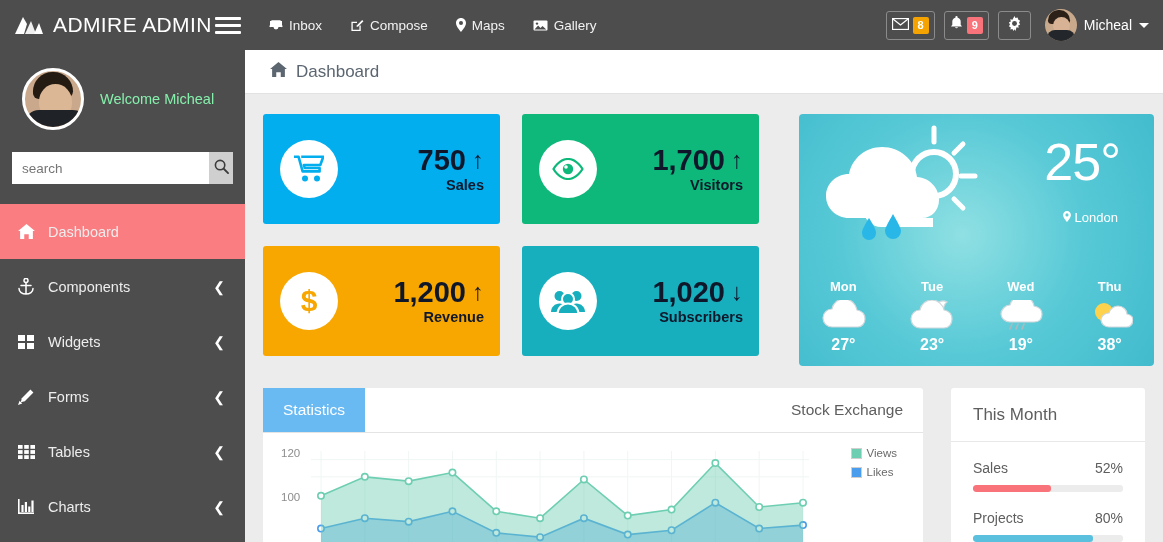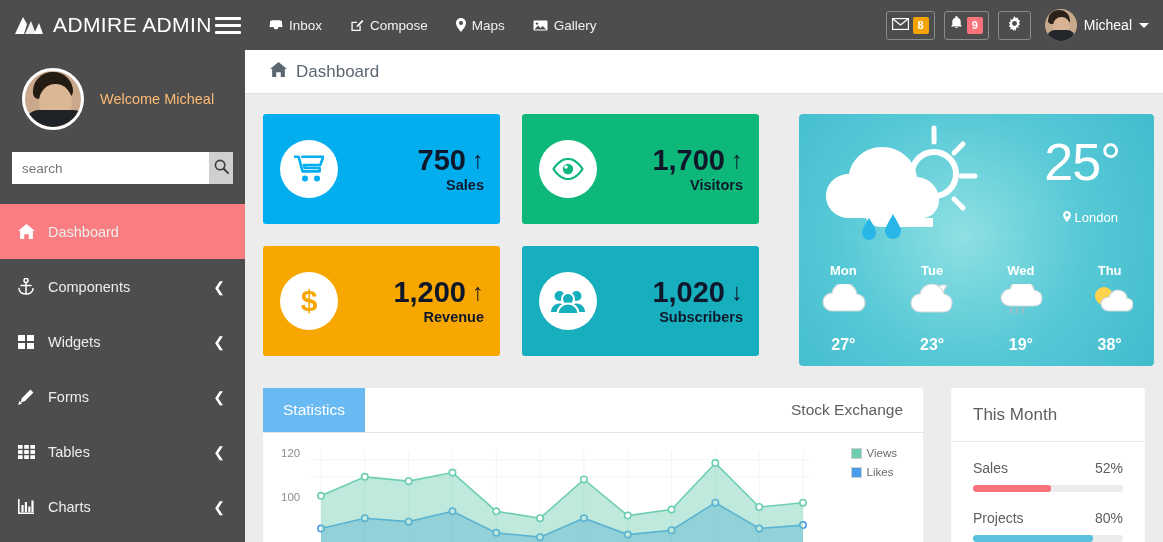--- a/index.html
+++ b/index.html
@@ -67,21 +67,21 @@
     background: #4D4D4D; overflow: hidden;
   }
   .profile { padding: 18px 0 14px 22px; display: flex; align-items: center; gap: 16px; }
   .profile-pic {
     width: 62px; height: 62px; border-radius: 50%; border: 3px solid #fff;
     background: #C9A88B; position: relative; overflow: hidden; flex: 0 0 62px;
   }
   .profile-pic .p-hair { position: absolute; left: 8px; top: 1px; width: 40px; height: 27px; background: #241B13; border-radius: 20px 20px 8px 6px; }
   .profile-pic .p-face { position: absolute; left: 14px; top: 13px; width: 33px; height: 35px; background: #DCB795; border-radius: 50% 50% 45% 45%; }
   .profile-pic .p-body { position: absolute; left: 0px; bottom: 0; width: 62px; height: 17px; background: #1F2327; border-radius: 14px 14px 0 0; }
-  .welcome { color: #fdba74; font-size: 14.5px; }
+  .welcome { color: #86efac; font-size: 14.5px; }
 
   .searchrow { margin: 8px 12px 0 12px; display: flex; height: 32px; }
   .searchrow input {
     flex: 1; border: 0; outline: none; background: #fff;
     padding: 0 10px; font-size: 13.5px; color: #8a8a8a;
     font-family: "Liberation Sans", sans-serif;
   }
   .searchbtn {
     width: 40px; background: #CFCFCF; border: 0; cursor: pointer;
     display: flex; align-items: center; justify-content: center;
@@ -130,21 +130,21 @@
   .weather {
     width: 355px; height: 252px; border-radius: 4px; position: relative;
     background: radial-gradient(circle at 46% 48%, #8FE0E3 0%, #57C9D6 52%, #41BBCD 100%);
     color: #fff; overflow: hidden;
   }
   .w-temp { position: absolute; right: 34px; top: 18px; font-size: 52px; font-weight: 300; letter-spacing: -1px; }
   .w-city { position: absolute; right: 36px; top: 96px; font-size: 13px; display: flex; align-items: center; gap: 4px; }
   .w-days { position: absolute; left: 0; right: 0; bottom: 12px; display: flex; }
   .w-day { flex: 1; text-align: center; }
   .w-dname { font-size: 13px; font-weight: bold; margin-bottom: 6px; }
-  .w-dtemp { font-size: 16px; font-weight: bold; margin-top: 18px; }
+  .w-dtemp { font-size: 16px; font-weight: bold; margin-top: 2px; }
   .w-main-icon { position: absolute; left: 18px; top: 8px; }
 
   
   .panels { display: flex; gap: 28px; margin-top: 22px; }
   .panel-stats { width: 660px; flex: 0 0 660px; background: #fff; border-radius: 3px; }
   .tabs { display: flex; border-bottom: 1px solid #E4E4E4; height: 45px; justify-content: space-between; }
   .tab { display: flex; align-items: center; padding: 0 20px; font-size: 15.5px; color: #5E5E5E; cursor: pointer; }
   .tab.active { background: #69B9F2; color: #fff; }
   .chartbox { position: relative; height: 120px; padding: 12px 0 0 0; }
   .ylabels { position: absolute; left: 18px; top: 14px; font-size: 11.5px; color: #8d8d8d; }

